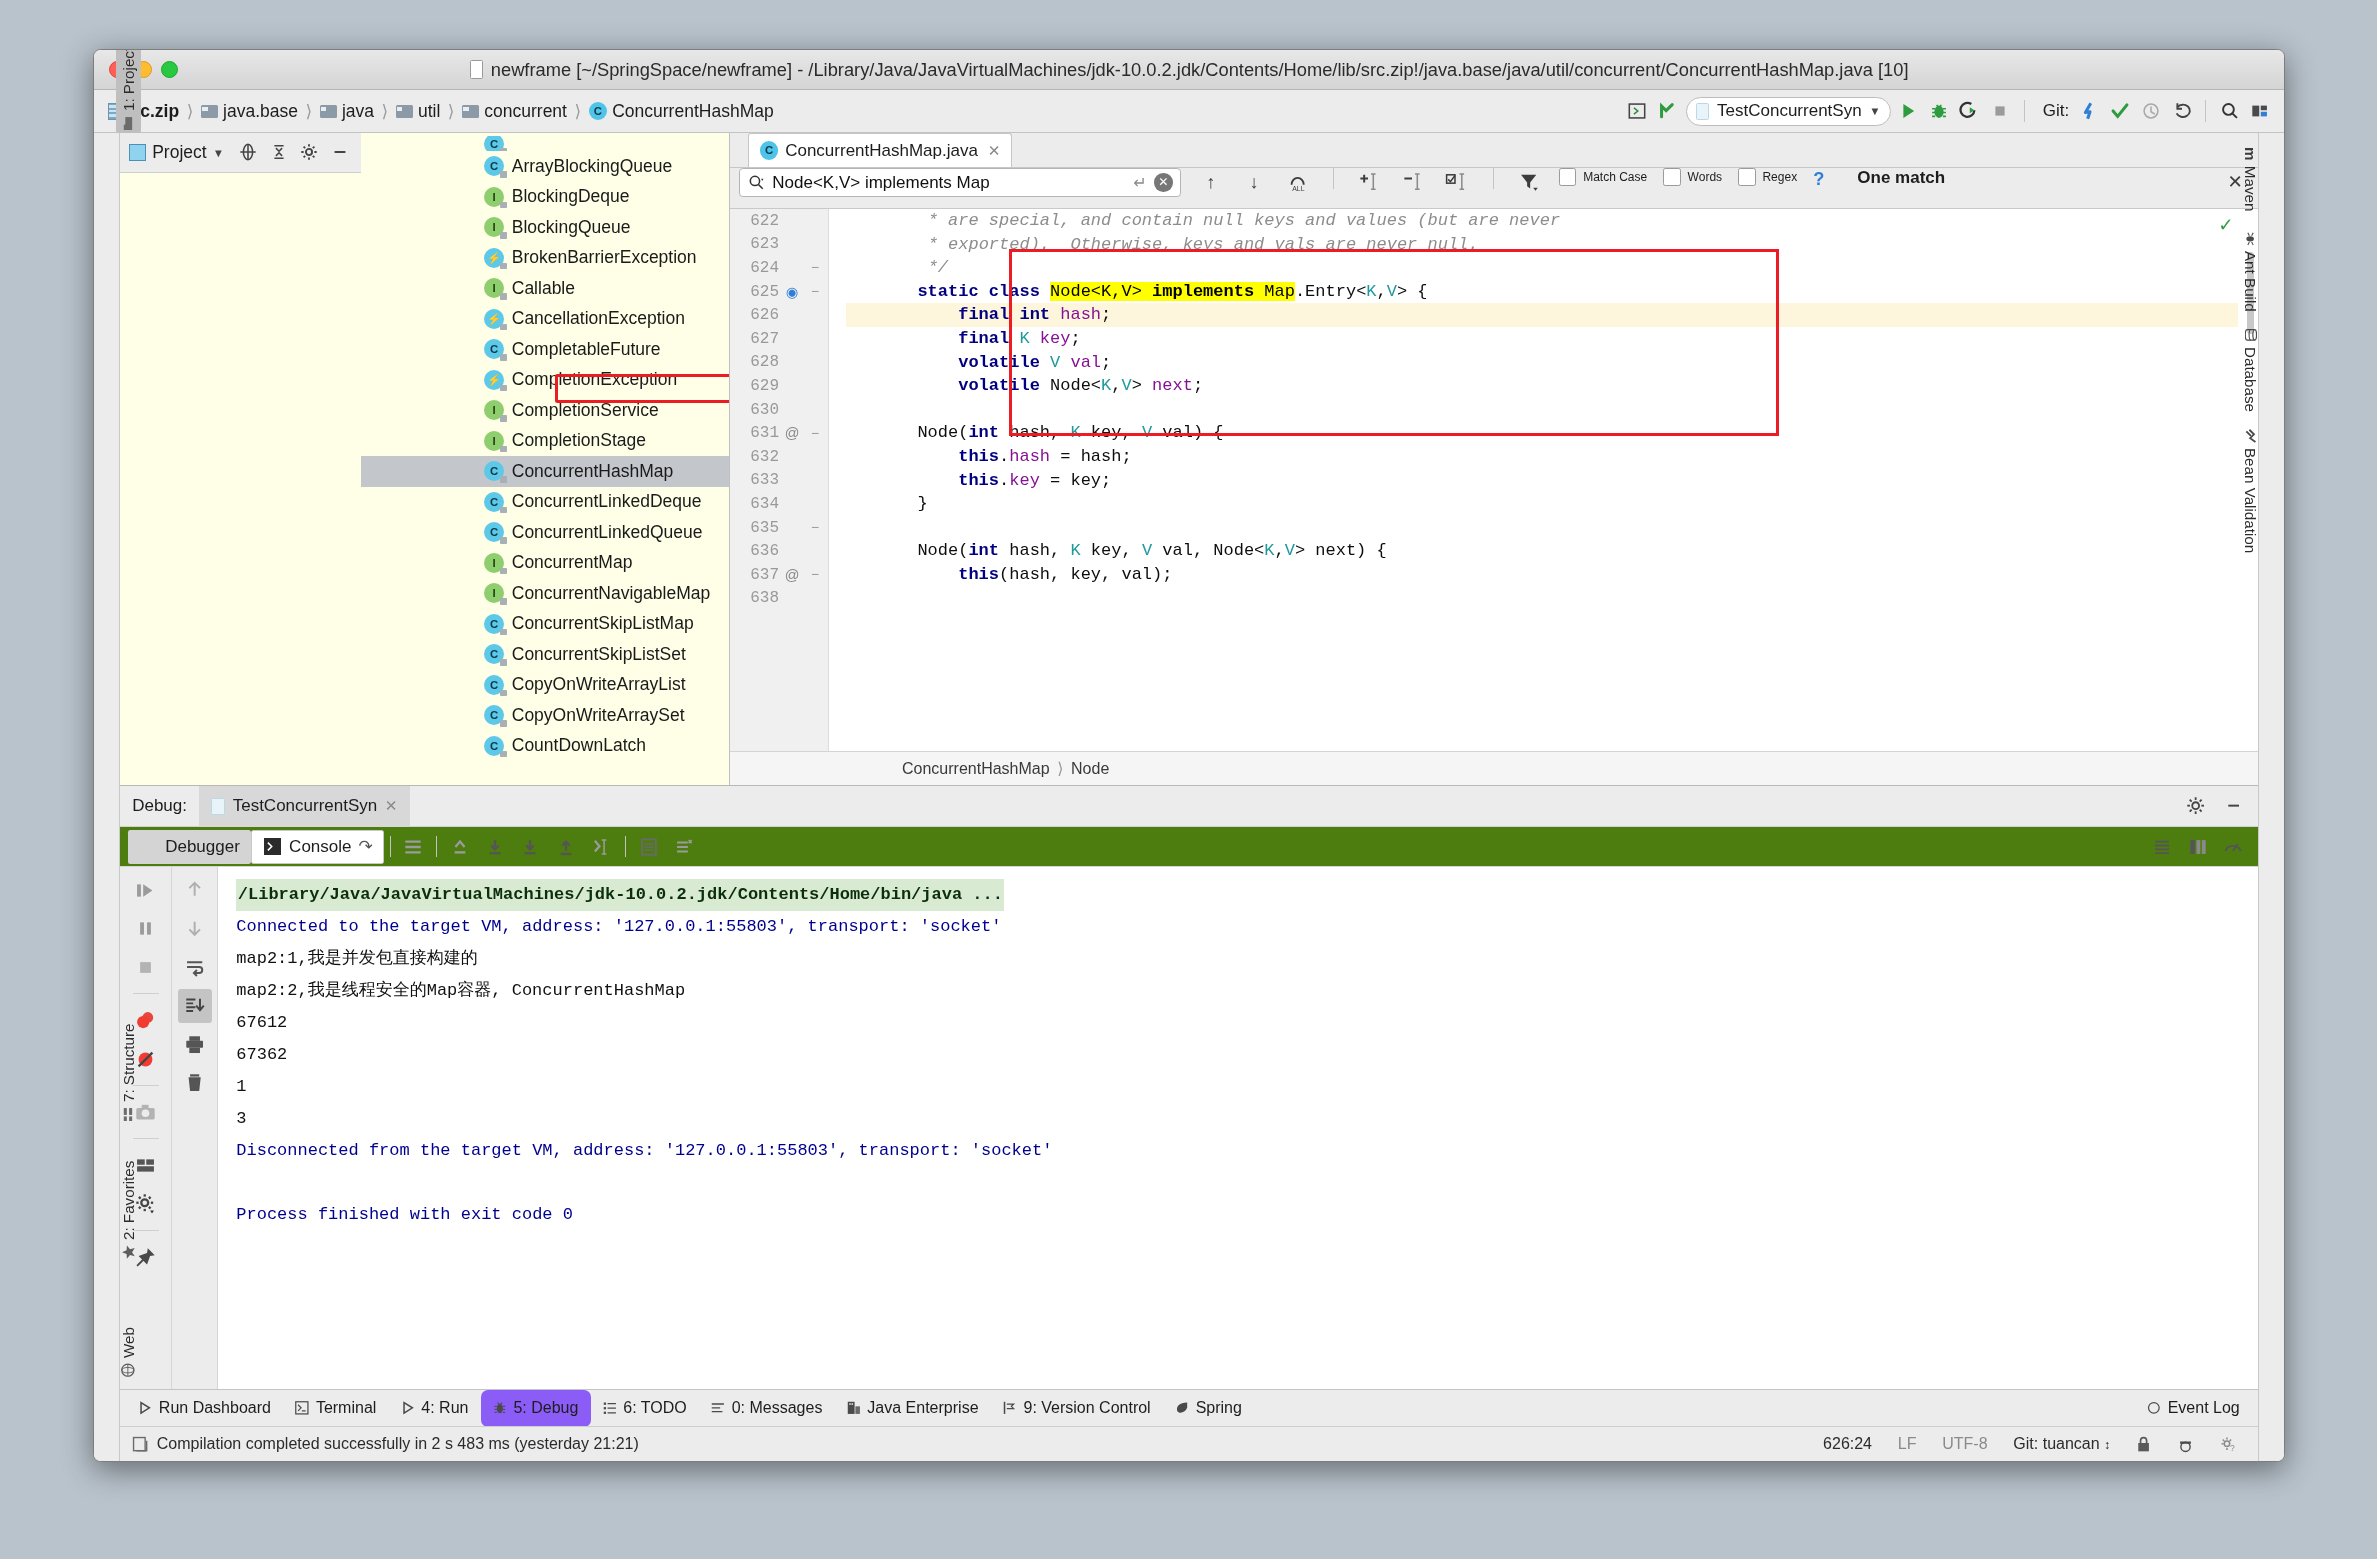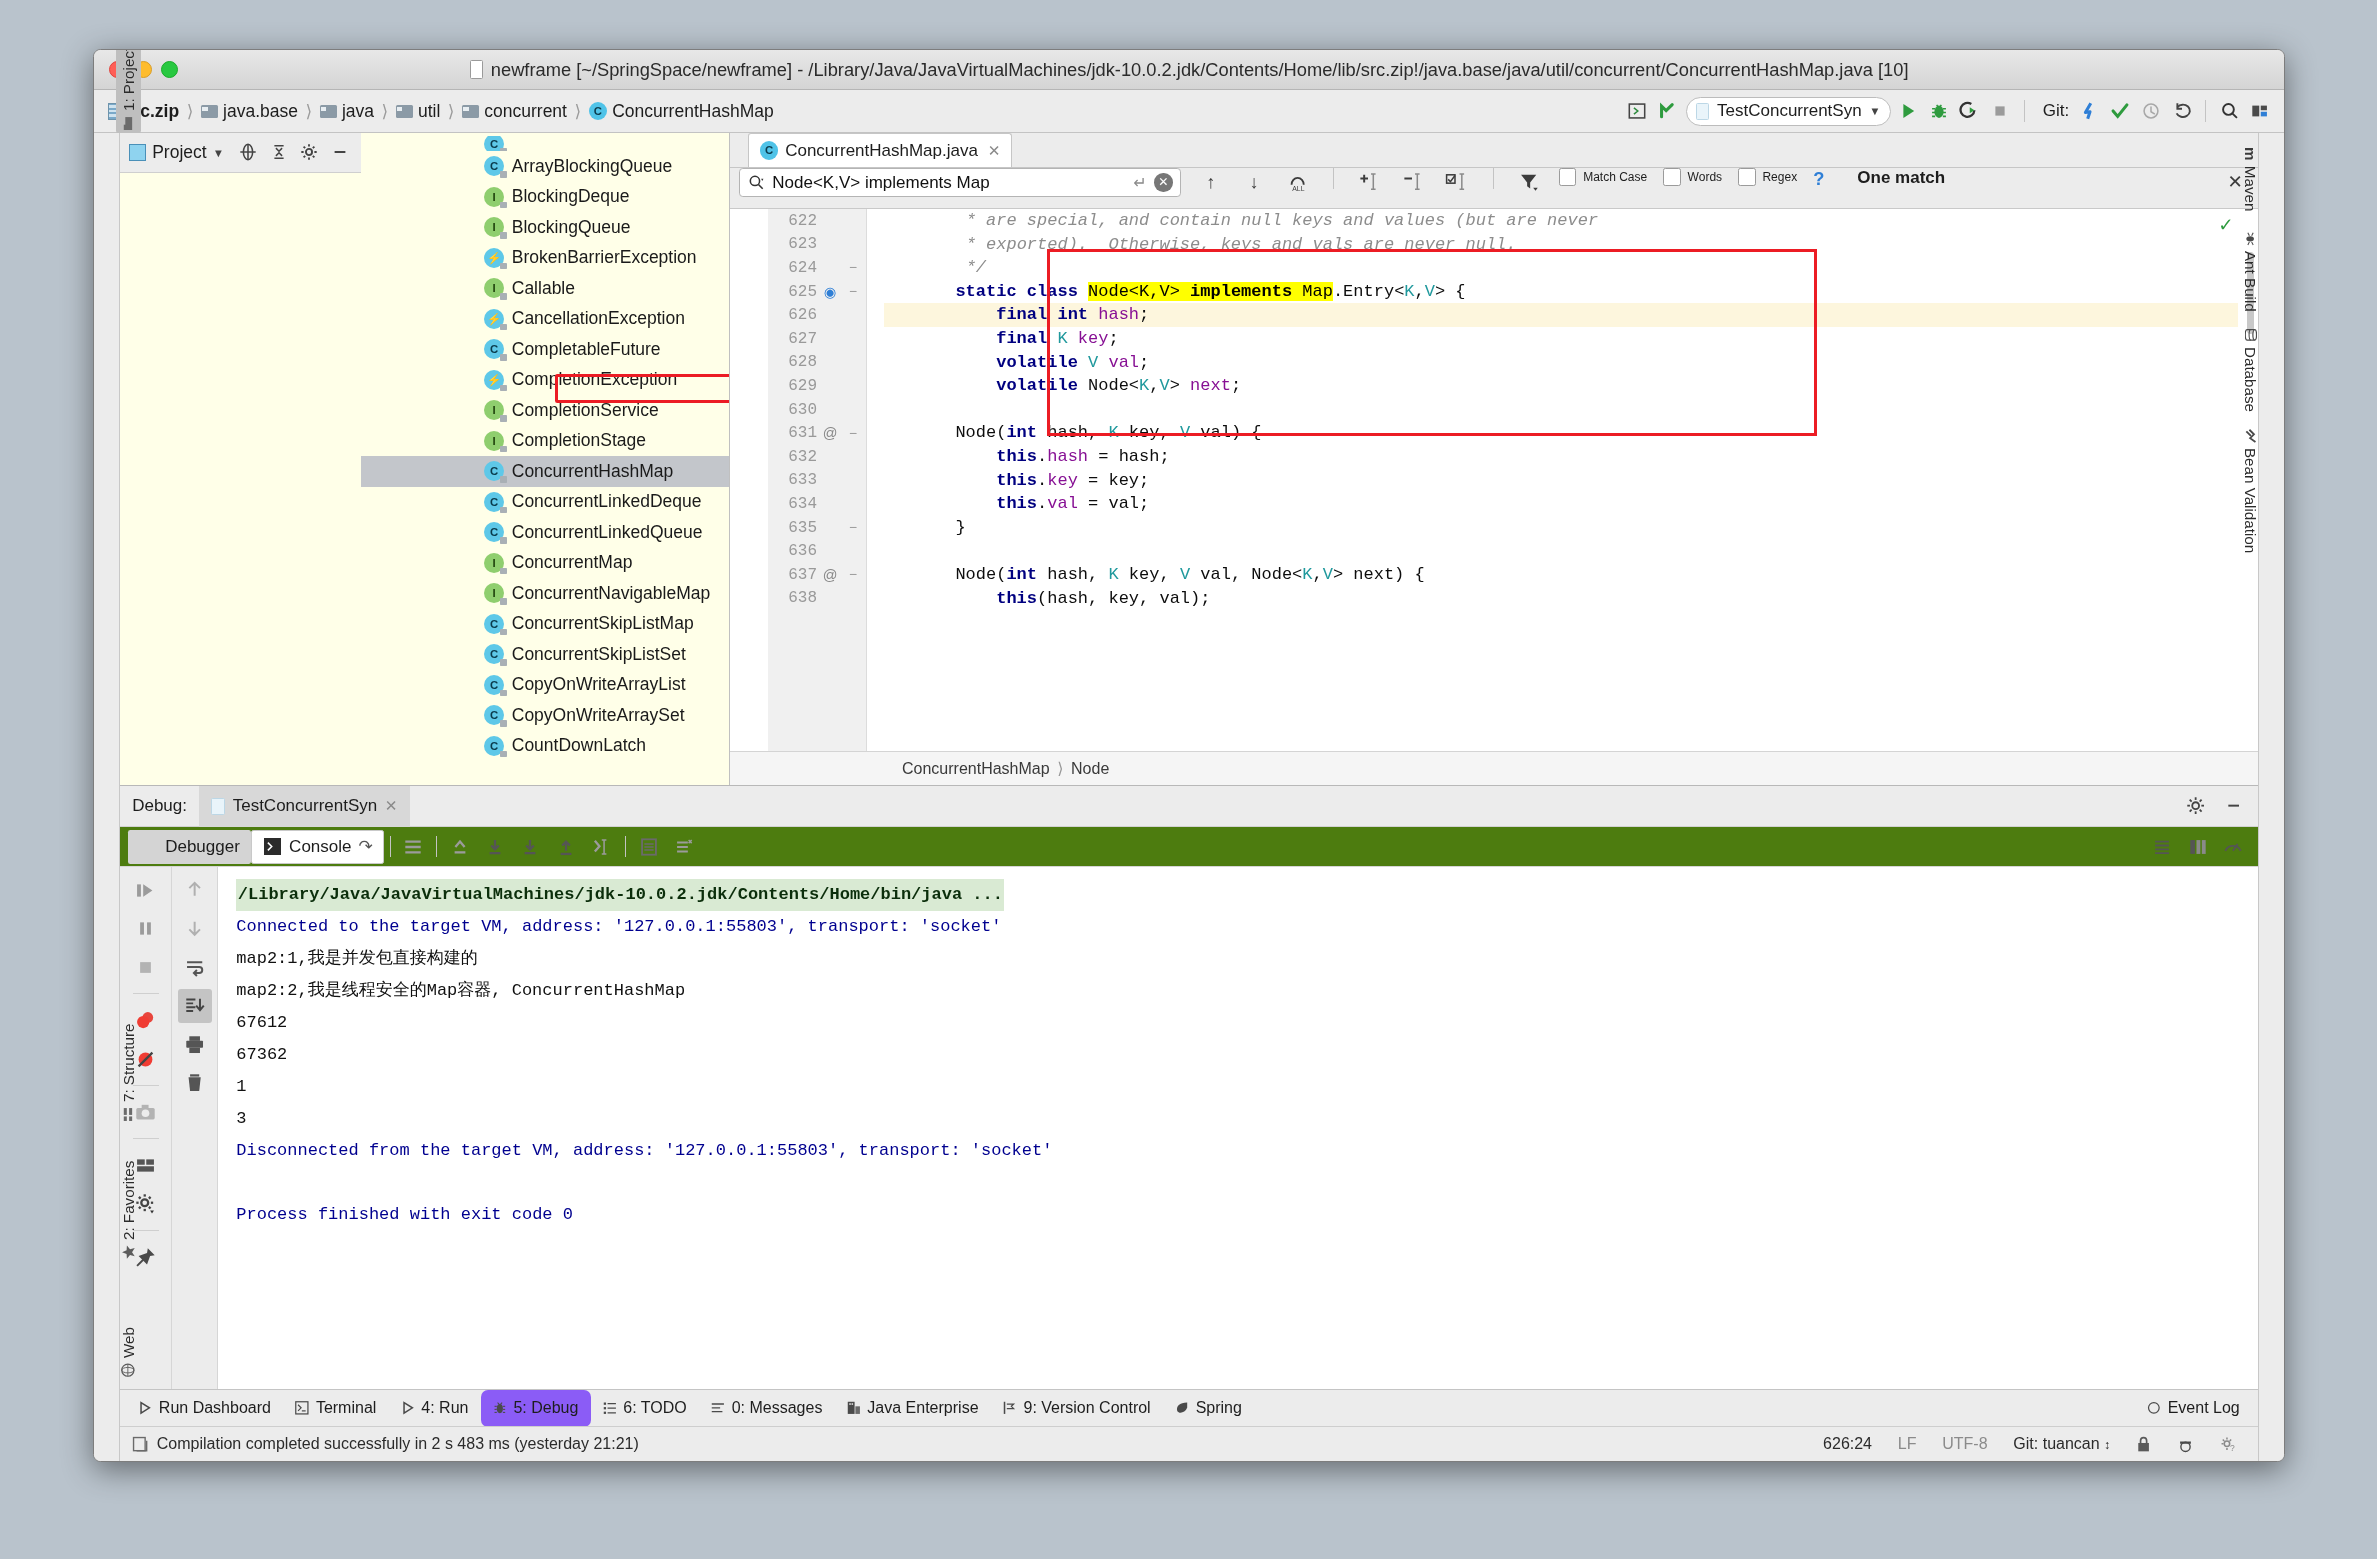--- a/index.html
+++ b/index.html
@@ -119,21 +119,21 @@
   .findfield input {
     flex:1; border:none; outline:none; font-size:17px; color:#111; font-family:"Liberation Sans", sans-serif; background:transparent;
   }
   .clear-x { width:18.3px;height:18.3px;border-radius:50%;background:#777;color:#fff;font-size:12.2px;display:flex;align-items:center;justify-content:center;}
   .fb-btn{ width:27.4px;height:27.4px;display:flex;align-items:center;justify-content:center;font-size:18.3px;color:#3c3c3c;}
   .chk { display:flex; align-items:center; gap:6.9px; font-size:12px; color:#1d1d1d; }
   .chk .box{ width:17.5px;height:17.5px;background:#fff;border:0.8px solid #9b9b9b;border-radius:2.3px; }
   .matchtxt { font-size:17px; font-weight:bold; color:#1d1d1d; }
   .fb-spacer{flex:1;}
 
-  .codewrap { flex:1; position:relative; display:flex; overflow:hidden; background:#fff;padding-left:38px; }
+  .codewrap { flex:1; position:relative; display:flex; overflow:hidden; background:#fff; }
   .gutter { width:99px; flex:0 0 99px; background:#f0f0f0; border-right:0.8px solid #dcdcdc; position:relative;}
   .gline { height:23.6px; display:flex; align-items:center; }
   .gline .num { width:49px; text-align:right; font-size:16px; color:#999; font-family:"Liberation Mono", monospace; }
   .gline .mk { width:26px; text-align:center; font-size:14.5px; color:#888; }
   .gline .fold { width:20px; text-align:center; font-size:13.7px; color:#9a9a9a; }
   .code { flex:1; position:relative; overflow:hidden; padding-left:17px; }
   .cline { height:23.6px; font-family:"Liberation Mono", monospace; font-size:17px; color:#0d0d0d; white-space:pre; line-height:23.6px; }
   .cline.hl { background:#fdf6dd; }
   .kw { color:#000080; font-weight:bold; }
   .fld { color:#871094; }
@@ -679,21 +679,20 @@
               <div class="cline">        <span class="cmt">*/</span></div>
               <div class="cline">       <span class="kw">static class</span> <span class="mark">Node&lt;K,V&gt; <b>implements</b> Map</span>.Entry&lt;<span class="gen">K</span>,<span class="gen">V</span>&gt; {</div>
               <div class="cline hl">           <span class="kw">final int</span> <span class="fld">hash</span>;</div>
               <div class="cline">           <span class="kw">final</span> <span class="gen">K</span> <span class="fld">key</span>;</div>
               <div class="cline">           <span class="kw">volatile</span> <span class="gen">V</span> <span class="fld">val</span>;</div>
               <div class="cline">           <span class="kw">volatile</span> Node&lt;<span class="gen">K</span>,<span class="gen">V</span>&gt; <span class="fld">next</span>;</div>
               <div class="cline"></div>
               <div class="cline">       Node(<span class="kw">int</span> hash, <span class="gen">K</span> key, <span class="gen">V</span> val) {</div>
               <div class="cline">           <span class="kw">this</span>.<span class="fld">hash</span> = hash;</div>
               <div class="cline">           <span class="kw">this</span>.<span class="fld">key</span> = key;</div>
-              <div class="cline">           <span class="kw">this</span>.<span class="fld">val</span> = val;</div>
               <div class="cline">       }</div>
               <div class="cline"></div>
               <div class="cline">       Node(<span class="kw">int</span> hash, <span class="gen">K</span> key, <span class="gen">V</span> val, Node&lt;<span class="gen">K</span>,<span class="gen">V</span>&gt; next) {</div>
               <div class="cline">           <span class="kw">this</span>(hash, key, val);</div>
               <div class="codebox"></div>
             </div>
 
             <div class="scroll-right">
               <div class="sr-thumb"></div>
             </div>

